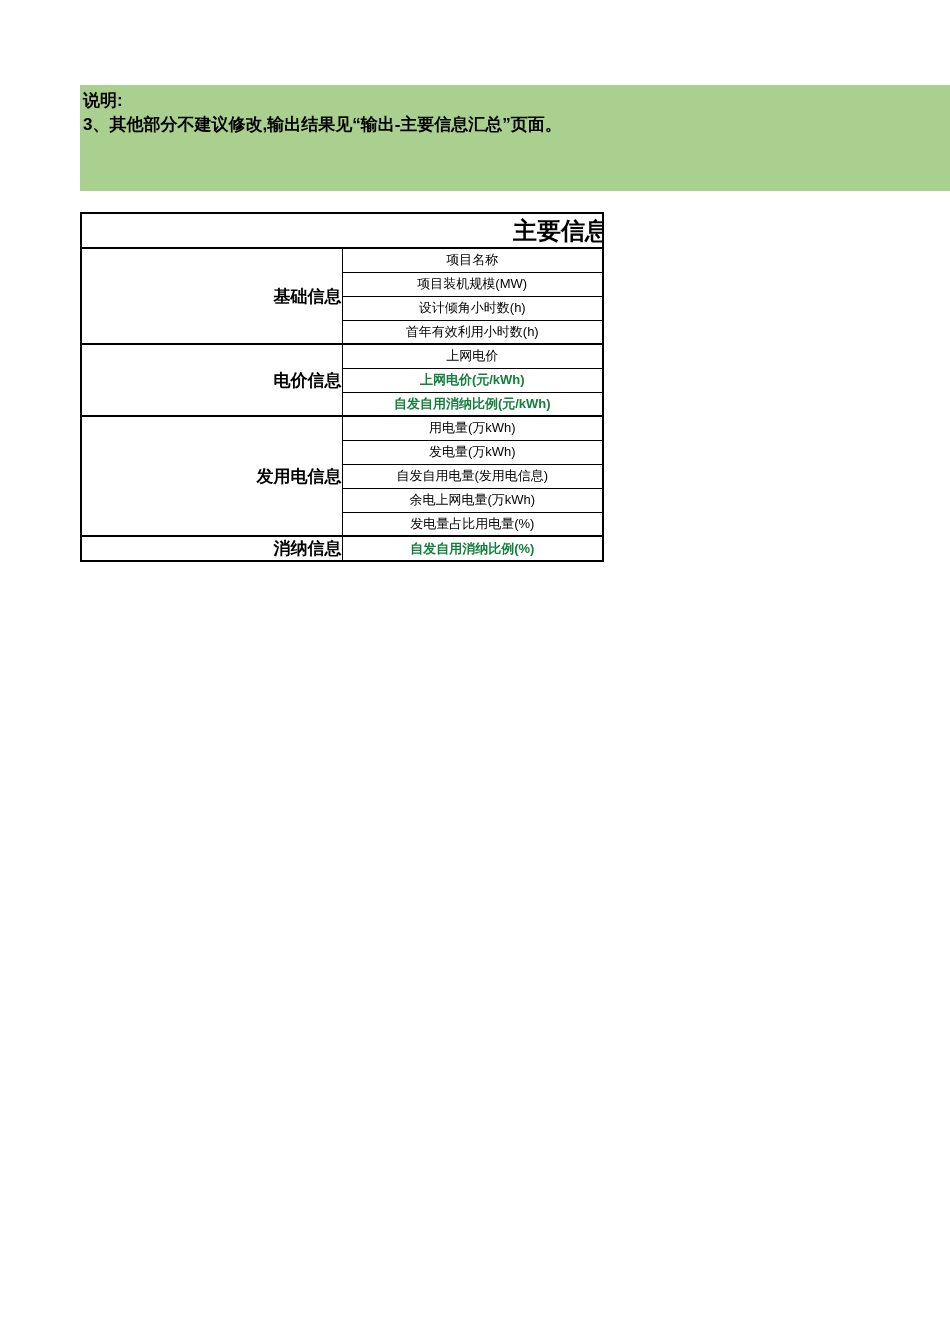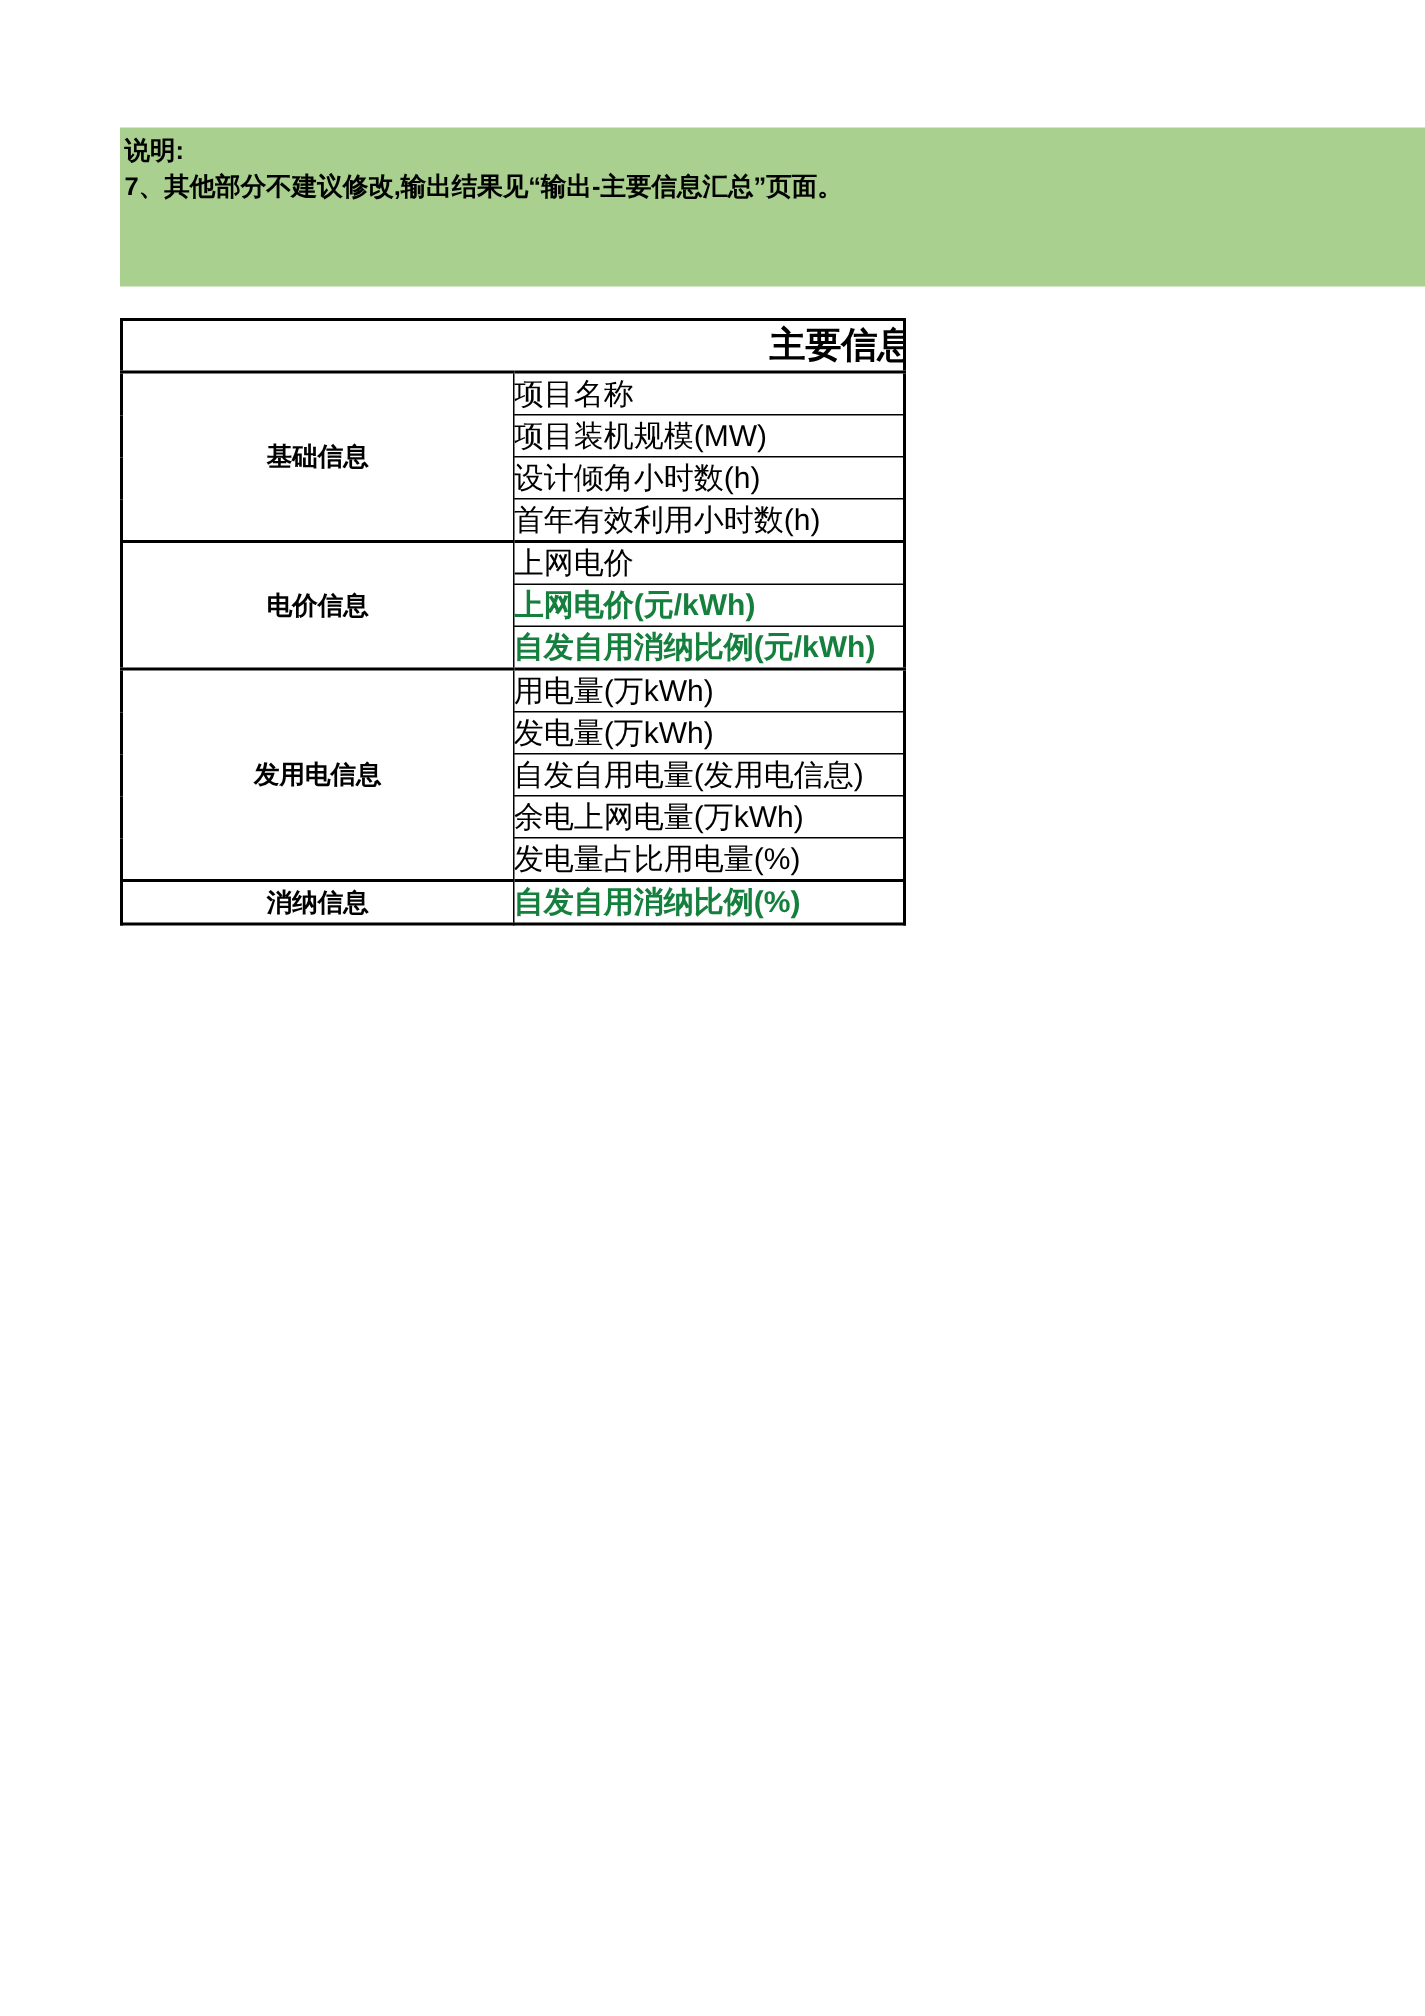--- a/index.html
+++ b/index.html
@@ -63,49 +63,49 @@
   }
   .title-text {
     font-size: 24px;
     font-weight: bold;
     line-height: 33px;
     white-space: nowrap;
     margin-right: -7px; 
   }
   .cat-cell {
     width: 182px;
-    text-align: center;
+    text-align: right;
     vertical-align: middle;
     font-size: 17px;
     font-weight: bold;
   }
   .item-cell {
     height: 24px;
-    font-size: 20px;
+    font-size: 13px;
     font-weight: normal;
-    text-align: left;
+    text-align: center;
     vertical-align: middle;
     padding-left: 4px;
     white-space: nowrap;
     overflow: hidden;
   }
   .item-cell.highlight {
     color: #15803d;
     font-weight: bold;
   }
   tr.section-start > td { border-top: 2px solid #000000; }
 </style>
 </head>
 <body>
 
 <div class="page">
 
   <div class="banner">
     <div class="banner-line">说明:</div>
-    <div class="banner-line">7、其他部分不建议修改,输出结果见“输出-主要信息汇总”页面。</div>
+    <div class="banner-line">3、其他部分不建议修改,输出结果见“输出-主要信息汇总”页面。</div>
   </div>
 
   <table class="info-table">
     <thead>
       <tr>
         <th class="title-cell" colspan="2">
           <div class="title-clip">
             <span class="title-text">主要信息</span>
           </div>
         </th>

